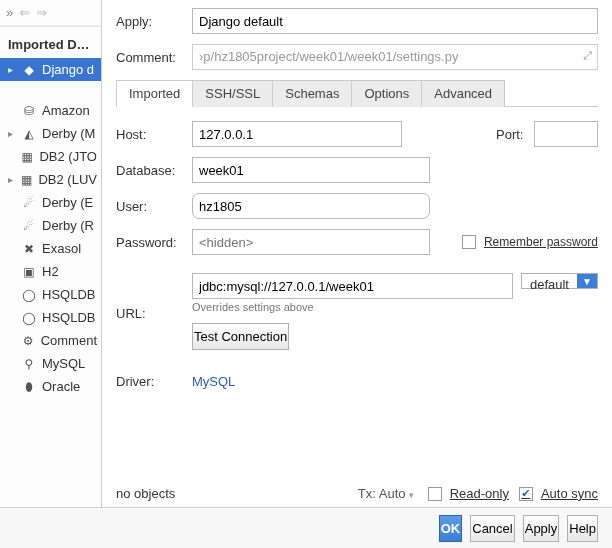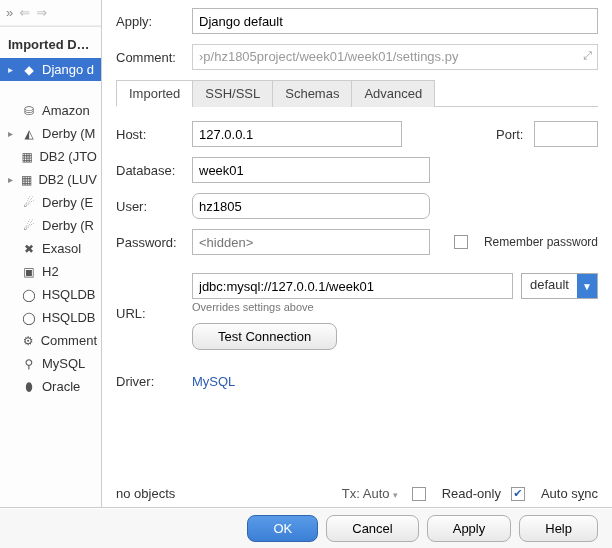--- a/index.html
+++ b/index.html
@@ -131,53 +131,54 @@
     border-bottom: 1px solid #fff;
   }
   .hint {
     font-size: 11px;
     color: #777;
     margin-top: 2px;
   }
   .btn {
     border: 1px solid #b0b0b0;
     background: linear-gradient(#fdfdfd,#e8e8e8);
-    padding: 5px 25px;
+    padding: 5px 1px;
     font-size: 13px;
     cursor: default;
-    border-radius: 8px;
+    border-radius: 0;
   }
   .btn-primary {
     background: linear-gradient(#5a9be8,#3b7fd6);
     border-color: #2f66ae;
     color: #fff;
-    font-weight: normal;
+    font-weight: bold;
   }
   .select {
     display: flex;
     align-items: stretch;
     border: 1px solid #b0b0b0;
-    height: 26px;
+    height: 16px;
     background: #fff;
   }
   .select-text { padding: 3px 8px; flex:1; }
   .select-btn {
     width: 20px;
     background: #3b7fd6;
     color:#fff;
     display:flex;
     align-items:center;
     justify-content:center;
     font-size:10px;
   }
   .link { color: #2a5db0; }
   .chk {
     display: inline-flex;
     align-items: center;
-    gap: 16px;
+    gap: 8px;
+    text-decoration: underline;
   }
   .chk-box {
     width: 14px; height:14px;
     border:1px solid #999;
     background:#fff;
     display:inline-flex;
     align-items:center;
     justify-content:center;
     font-size:11px;
     color:#2a5db0;
@@ -302,20 +303,21 @@
       <div style="flex:1;position:relative">
         <div class="comment-input">›p/hz1805project/week01/week01/settings.py</div>
         <span class="expand-icon">⤢</span>
       </div>
     </div>
 
     <div class="tabs">
       <div class="tab active">Imported</div>
       <div class="tab">SSH/SSL</div>
       <div class="tab">Schemas</div>
+      <div class="tab">Options</div>
       <div class="tab">Advanced</div>
     </div>
 
     <div class="form-row">
       <div class="form-label">Host:</div>
       <input class="text-input" style="width: 210px;" value="127.0.0.1">
       <div style="flex:1"></div>
       <div style="width:38px">Port:</div>
       <input class="text-input" style="width: 64px;" value="">
     </div>

